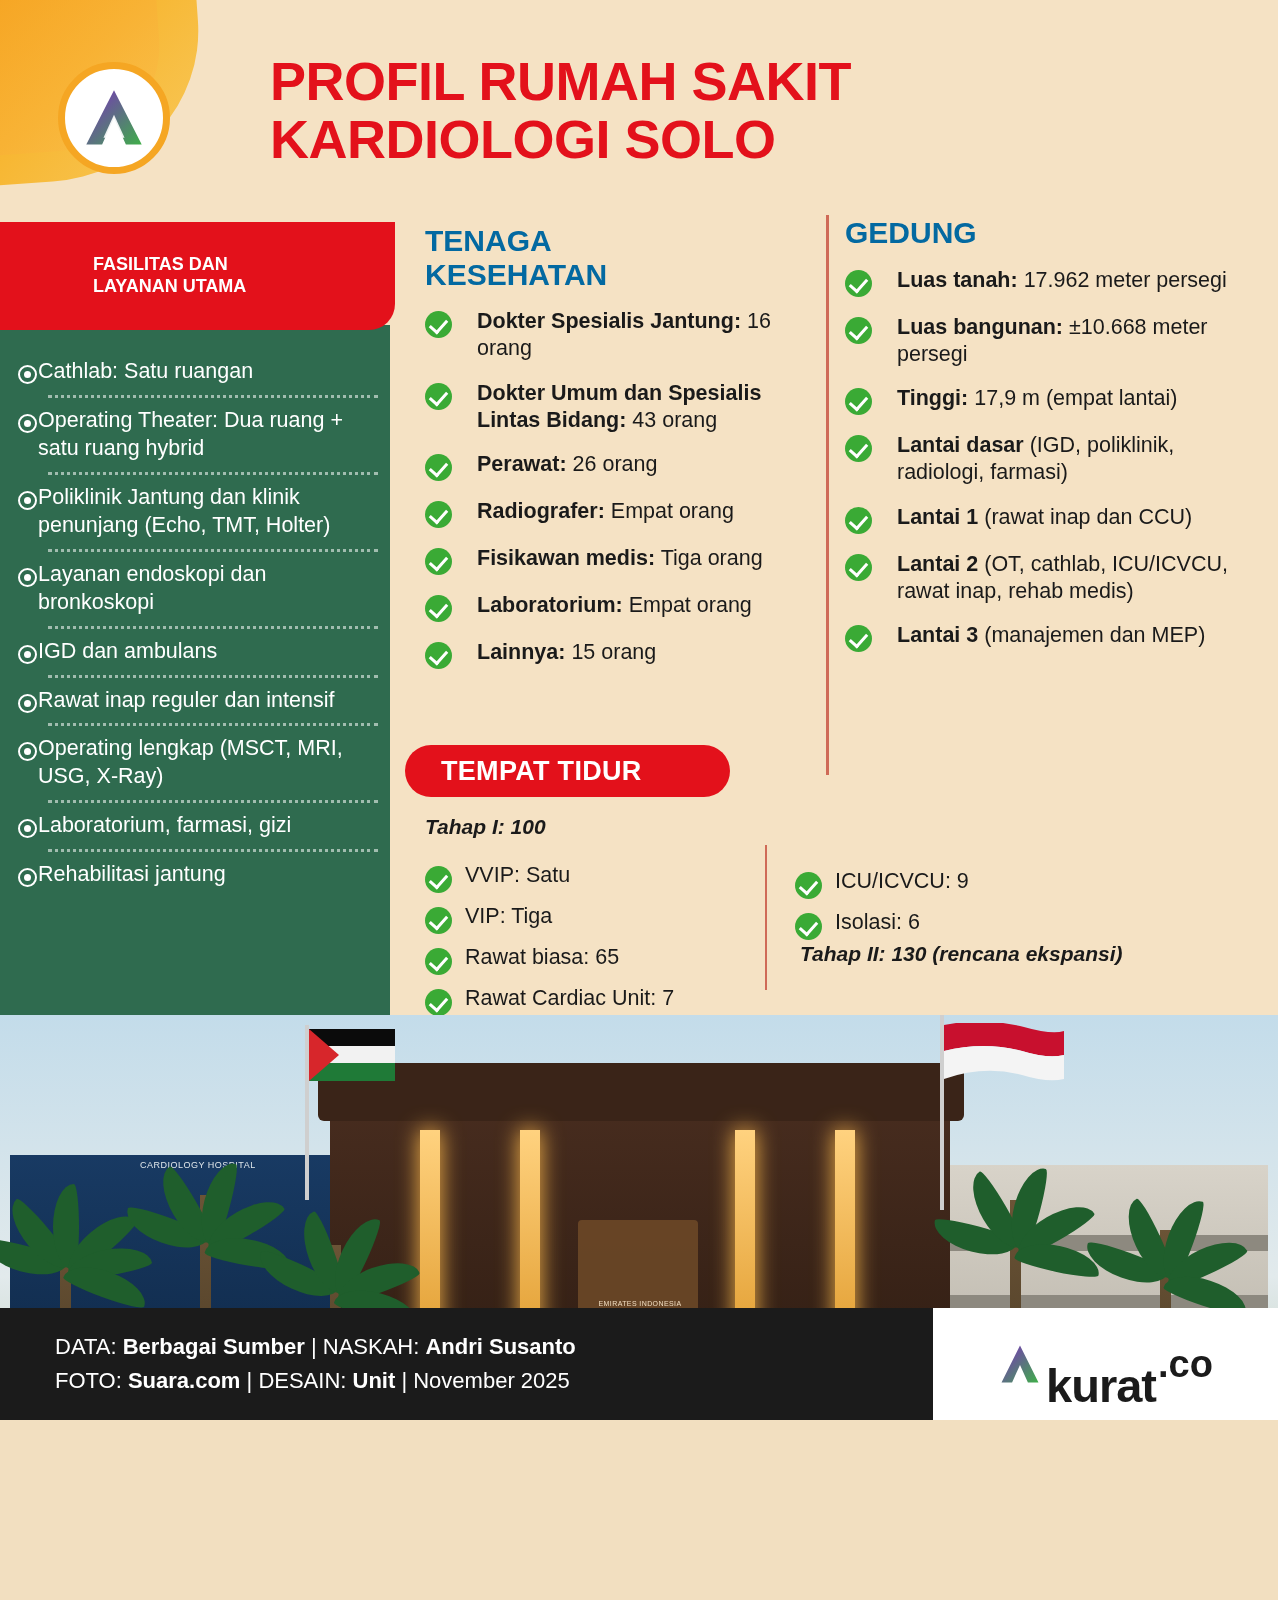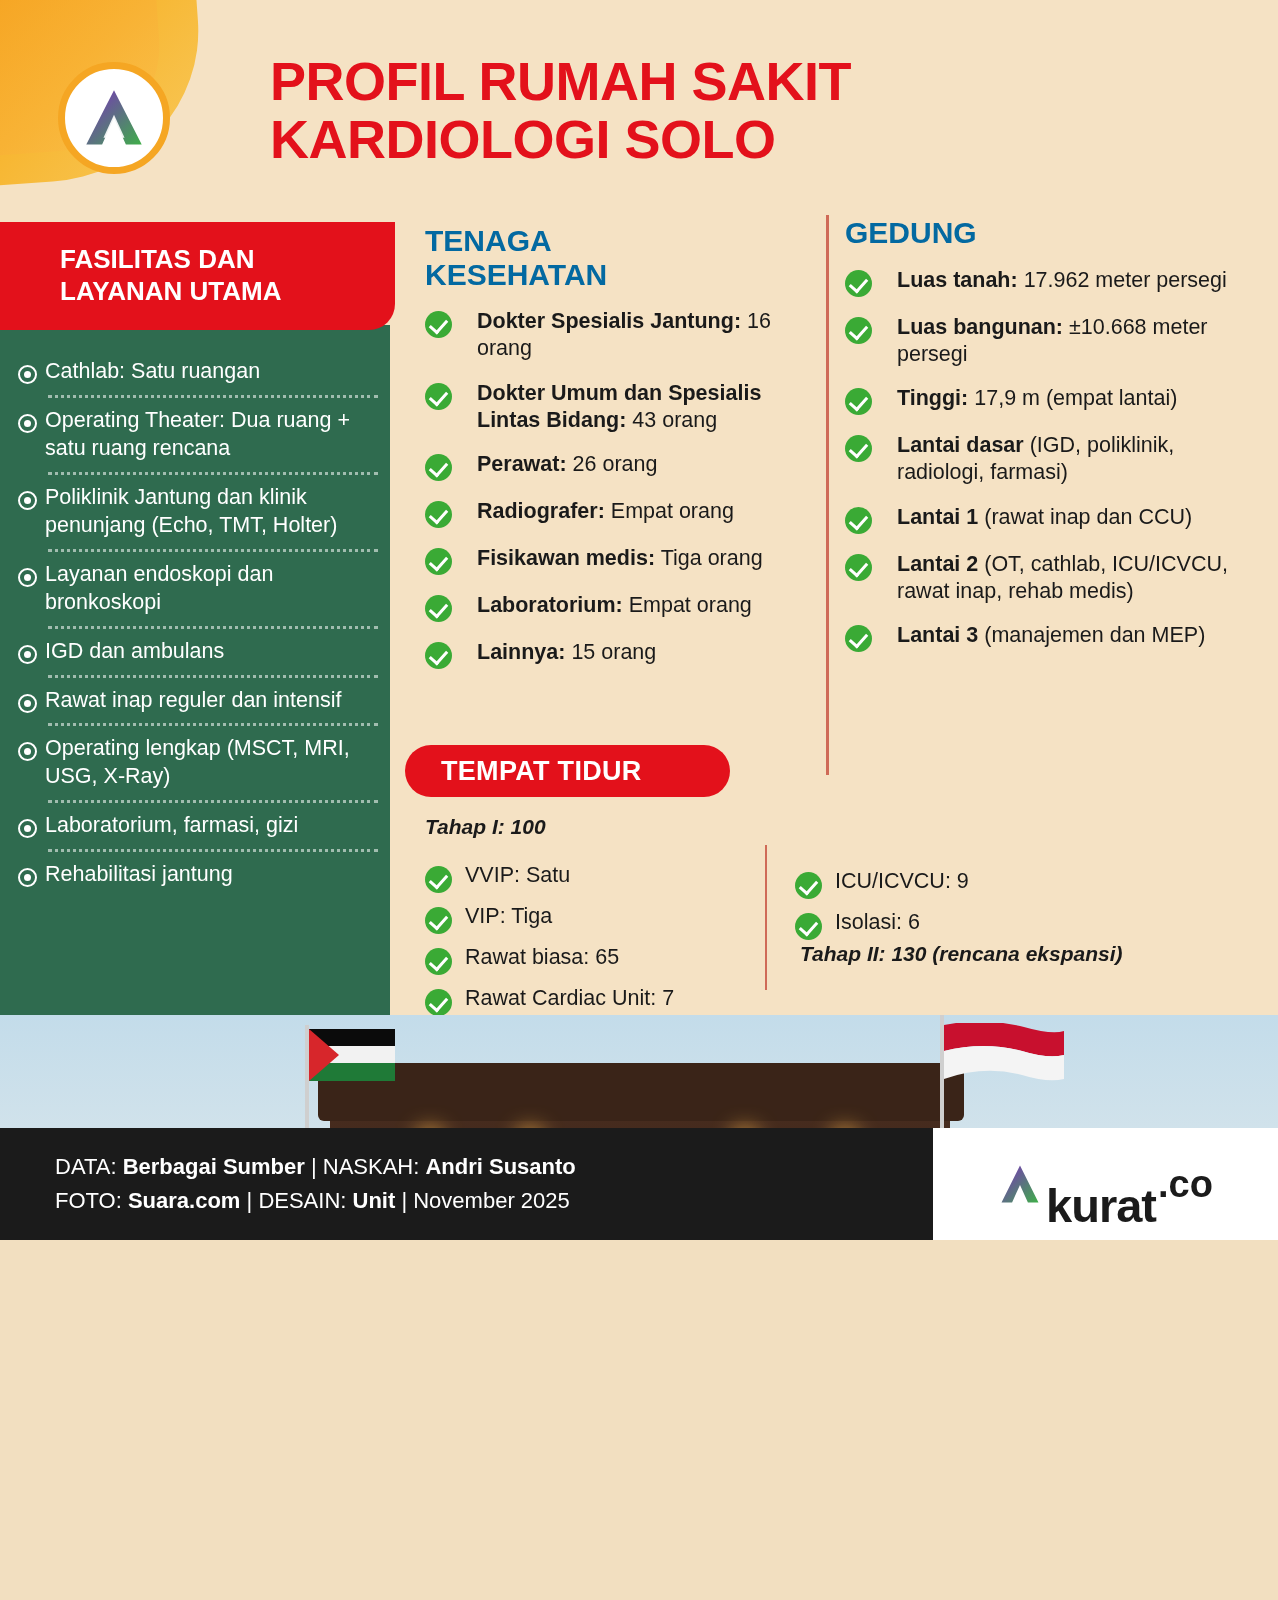--- a/index.html
+++ b/index.html
@@ -4,21 +4,21 @@
 <style>
   * { box-sizing: border-box; margin: 0; padding: 0; }
   html, body {
     width: 1278px; height: 1600px;
     font-family: "Liberation Sans", sans-serif;
     background: #f2dfc0;
     overflow: hidden;
   }
   .page {
     position: relative;
-    width: 1278px; height: 1240px;
+    width: 1278px; height: 1420px;
     background: #f5e2c4;
     overflow: hidden;
   }
 
   
   .blob {
     position: absolute; left: -60px; top: -70px;
     width: 260px; height: 250px;
     background: linear-gradient(135deg,#f5a623 0%, #f7b733 55%, #f8c95b 100%);
     border-radius: 0 0 60% 0;
@@ -52,26 +52,26 @@
     position: absolute; left: 0; top: 325px; width: 390px; height: 730px;
     background: #2f6b4f;
   }
   .red-banner {
     position: absolute; left: 0; top: 222px; width: 395px; height: 108px;
     background: #e3111b;
     border-bottom-right-radius: 26px;
     display:flex;align-items:center;
   }
   .red-banner .rb-text {
-    color:#fff;font-size:26px;font-weight:800;line-height:1.22;padding-left:60px;
+    color:#fff;font-size:18px;font-weight:800;line-height:1.22;padding-left:93px;
   }
   .facility-list {
     position:absolute; left:18px; top:358px; width:360px;
   }
-  .fac-item { display:flex; gap:8px; padding:0 0 2px 0; }
+  .fac-item { display:flex; gap:1px; padding:0 0 2px 0; }
   .fac-bullet {
     flex: 0 0 auto; margin-top:7px; width:19px;height:19px;border-radius:50%;
     border:2.5px solid #fff; display:flex;align-items:center;justify-content:center;
   }
   .fac-bullet i { width:7px;height:7px;border-radius:50%;background:#fff;display:block; }
   .fac-text { color:#ffffff; font-size:21.5px; line-height:1.3; }
   .dotline {
     border-bottom: 3px dotted rgba(255,255,255,.55);
     margin: 7px 0 9px 30px; width: 330px; height:0;
   }
@@ -247,21 +247,21 @@
         <span class="fac-bullet">
           <i></i>
         </span>
         <span class="fac-text">Cathlab: Satu ruangan</span>
       </div>
       <div class="dotline"></div>
       <div class="fac-item">
         <span class="fac-bullet">
           <i></i>
         </span>
-        <span class="fac-text">Operating Theater: Dua ruang + satu ruang rencana</span>
+        <span class="fac-text">Operating Theater: Dua ruang + satu ruang hybrid</span>
       </div>
       <div class="dotline"></div>
       <div class="fac-item">
         <span class="fac-bullet">
           <i></i>
         </span>
         <span class="fac-text">Poliklinik Jantung dan klinik penunjang (Echo, TMT, Holter)</span>
       </div>
       <div class="dotline"></div>
       <div class="fac-item">

